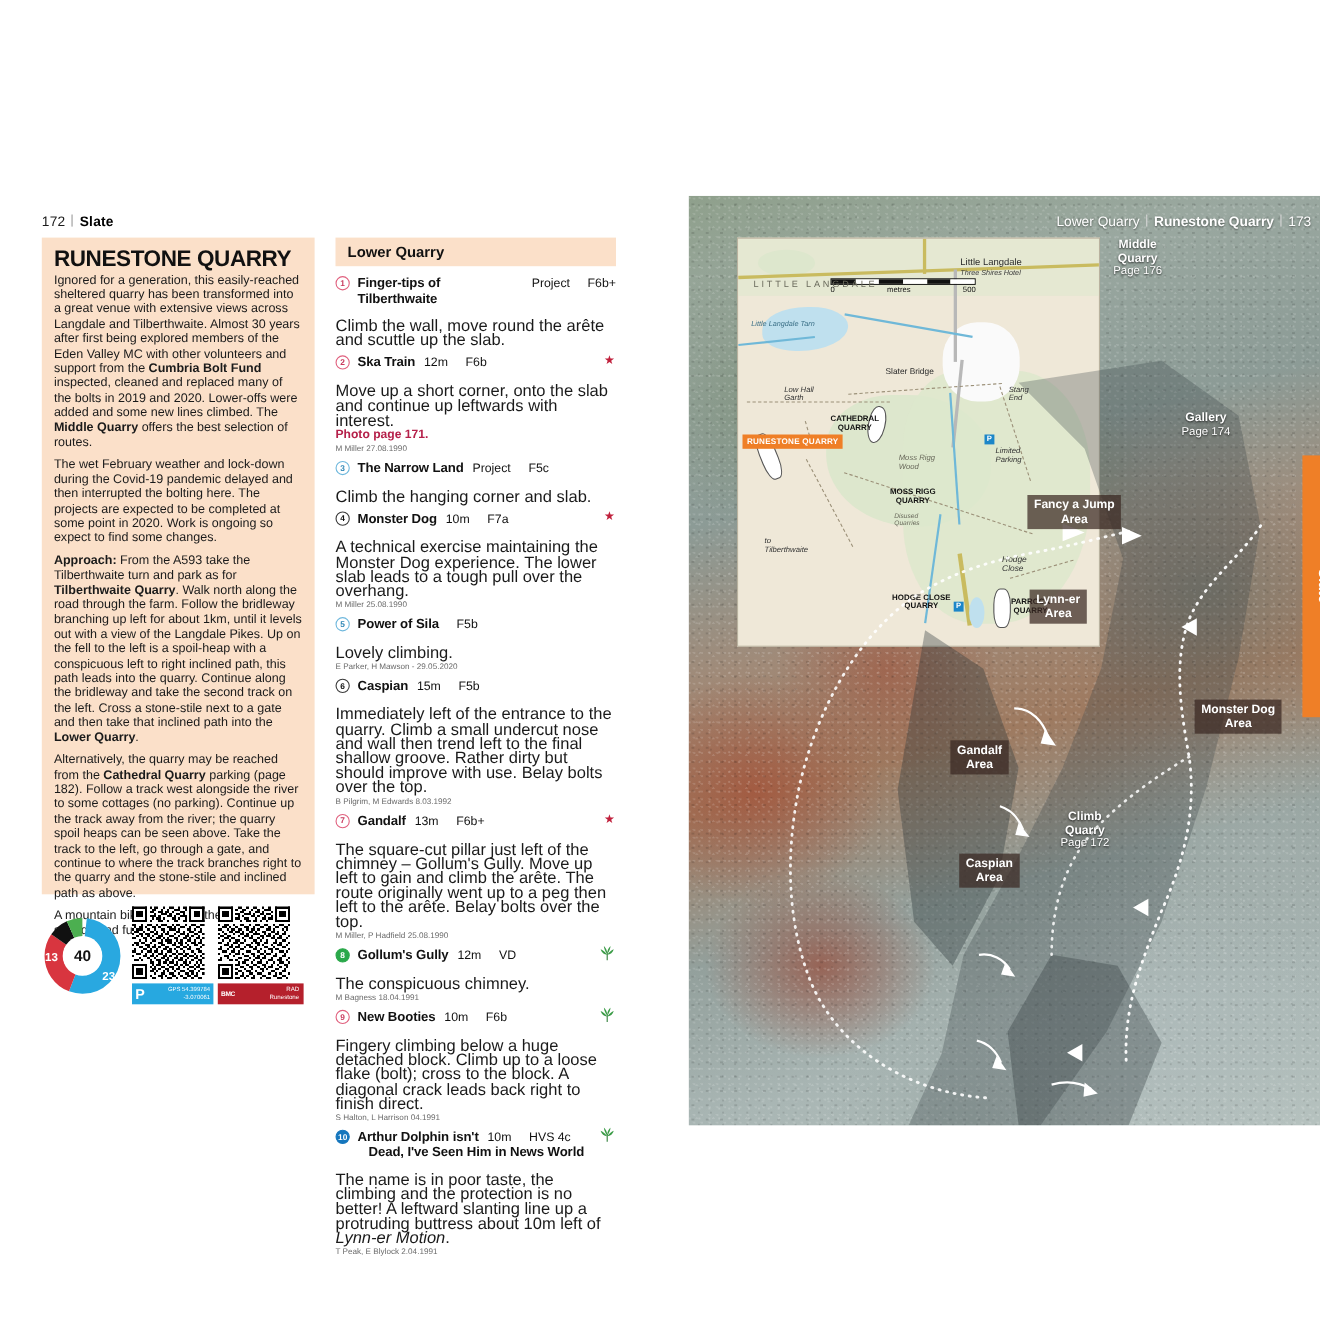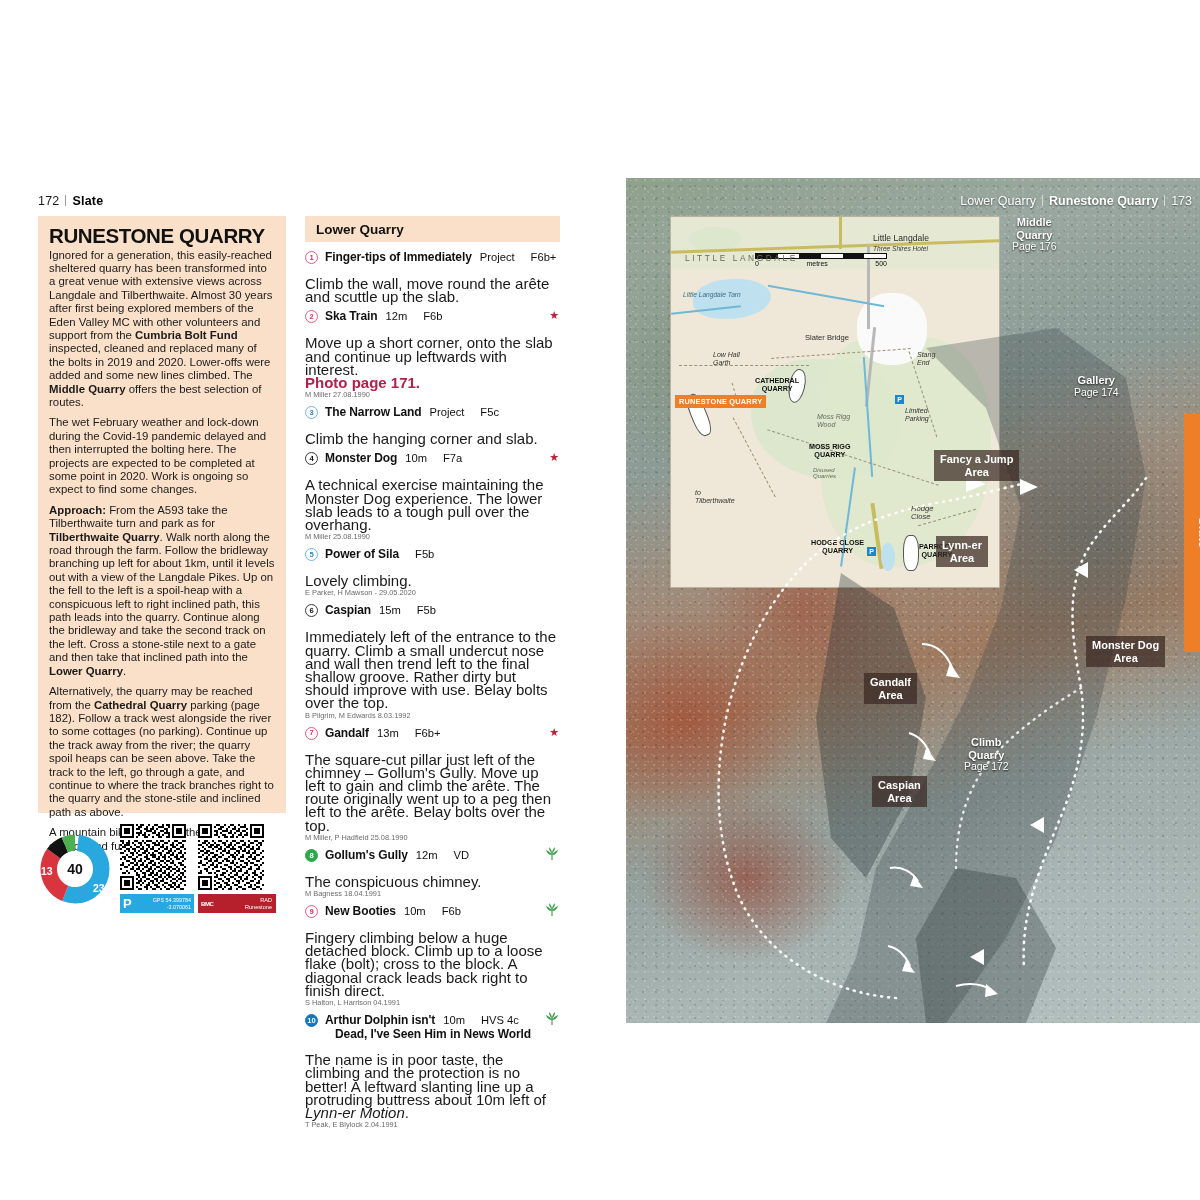--- a/index.html
+++ b/index.html
@@ -99,21 +99,21 @@
   .rname { font-size:12px; font-weight:bold; color:#111; letter-spacing:-.1px; }
   .rlen  { font-size:11.2px; color:#111; margin-left:3px; }
   .rproj { font-size:11.2px; color:#111; margin-left:3px; font-weight:normal;text-align:center; }
   .rgrade{ font-size:11.2px; color:#111; margin-left:11px; }
   .rname2 { font-size:12px; font-weight:bold; color:#111; padding-left:30px;
             margin-top:-1px; letter-spacing:-.1px; }
   .stars { position:absolute; right:1px; top:1px; color:#c0203c; font-size:11px; line-height:11px;}
   .trees { position:absolute; right:0px; top:-1px; width:16px; height:14px; }
   .rdesc { font-size:15px; line-height:13.2px; color:#1a1a1a; margin-top:12px; }
   .rdesc i { font-style: italic; }
-  .rphoto { font-size:15px; line-height:13.2px; color:#b5204a; font-weight:bold; }
+  .rphoto { font-size:11px; line-height:13.2px; color:#b5204a; font-weight:bold; }
   .rfa { font-size:7.4px; line-height:9px; color:#6a6a6a; margin-top:1px; }
 
   
   #right-page {
     position:absolute; left:626px; top:178px; width:596px; height:852px;
     overflow:hidden;
   }
   
   #photo {
     position:absolute; left:0; top:0; width:602px; height:845px;
@@ -834,21 +834,21 @@
         </span>
       </div>
     </div>
 
     <div id="routes-col">
       <div id="lower-quarry-hdr">Lower Quarry</div>
       <div id="routes-list">
           <div class="route">
             <div class="route-head">
               <span class="rnum o-pink">1</span>
-              <span class="rname">Finger-tips of Immediately</span>
+              <span class="rname">Finger-tips of Tilberthwaite</span>
               <span class="rproj">Project</span>
               <span class="rgrade">F6b+</span>
             </div>
             <div class="rdesc">Climb the wall, move round the arête and scuttle up the slab.</div>
           </div>
           <div class="route">
             <div class="route-head">
               <span class="rnum o-pink">2</span>
               <span class="rname">Ska Train</span>
               <span class="rlen">12m</span>

